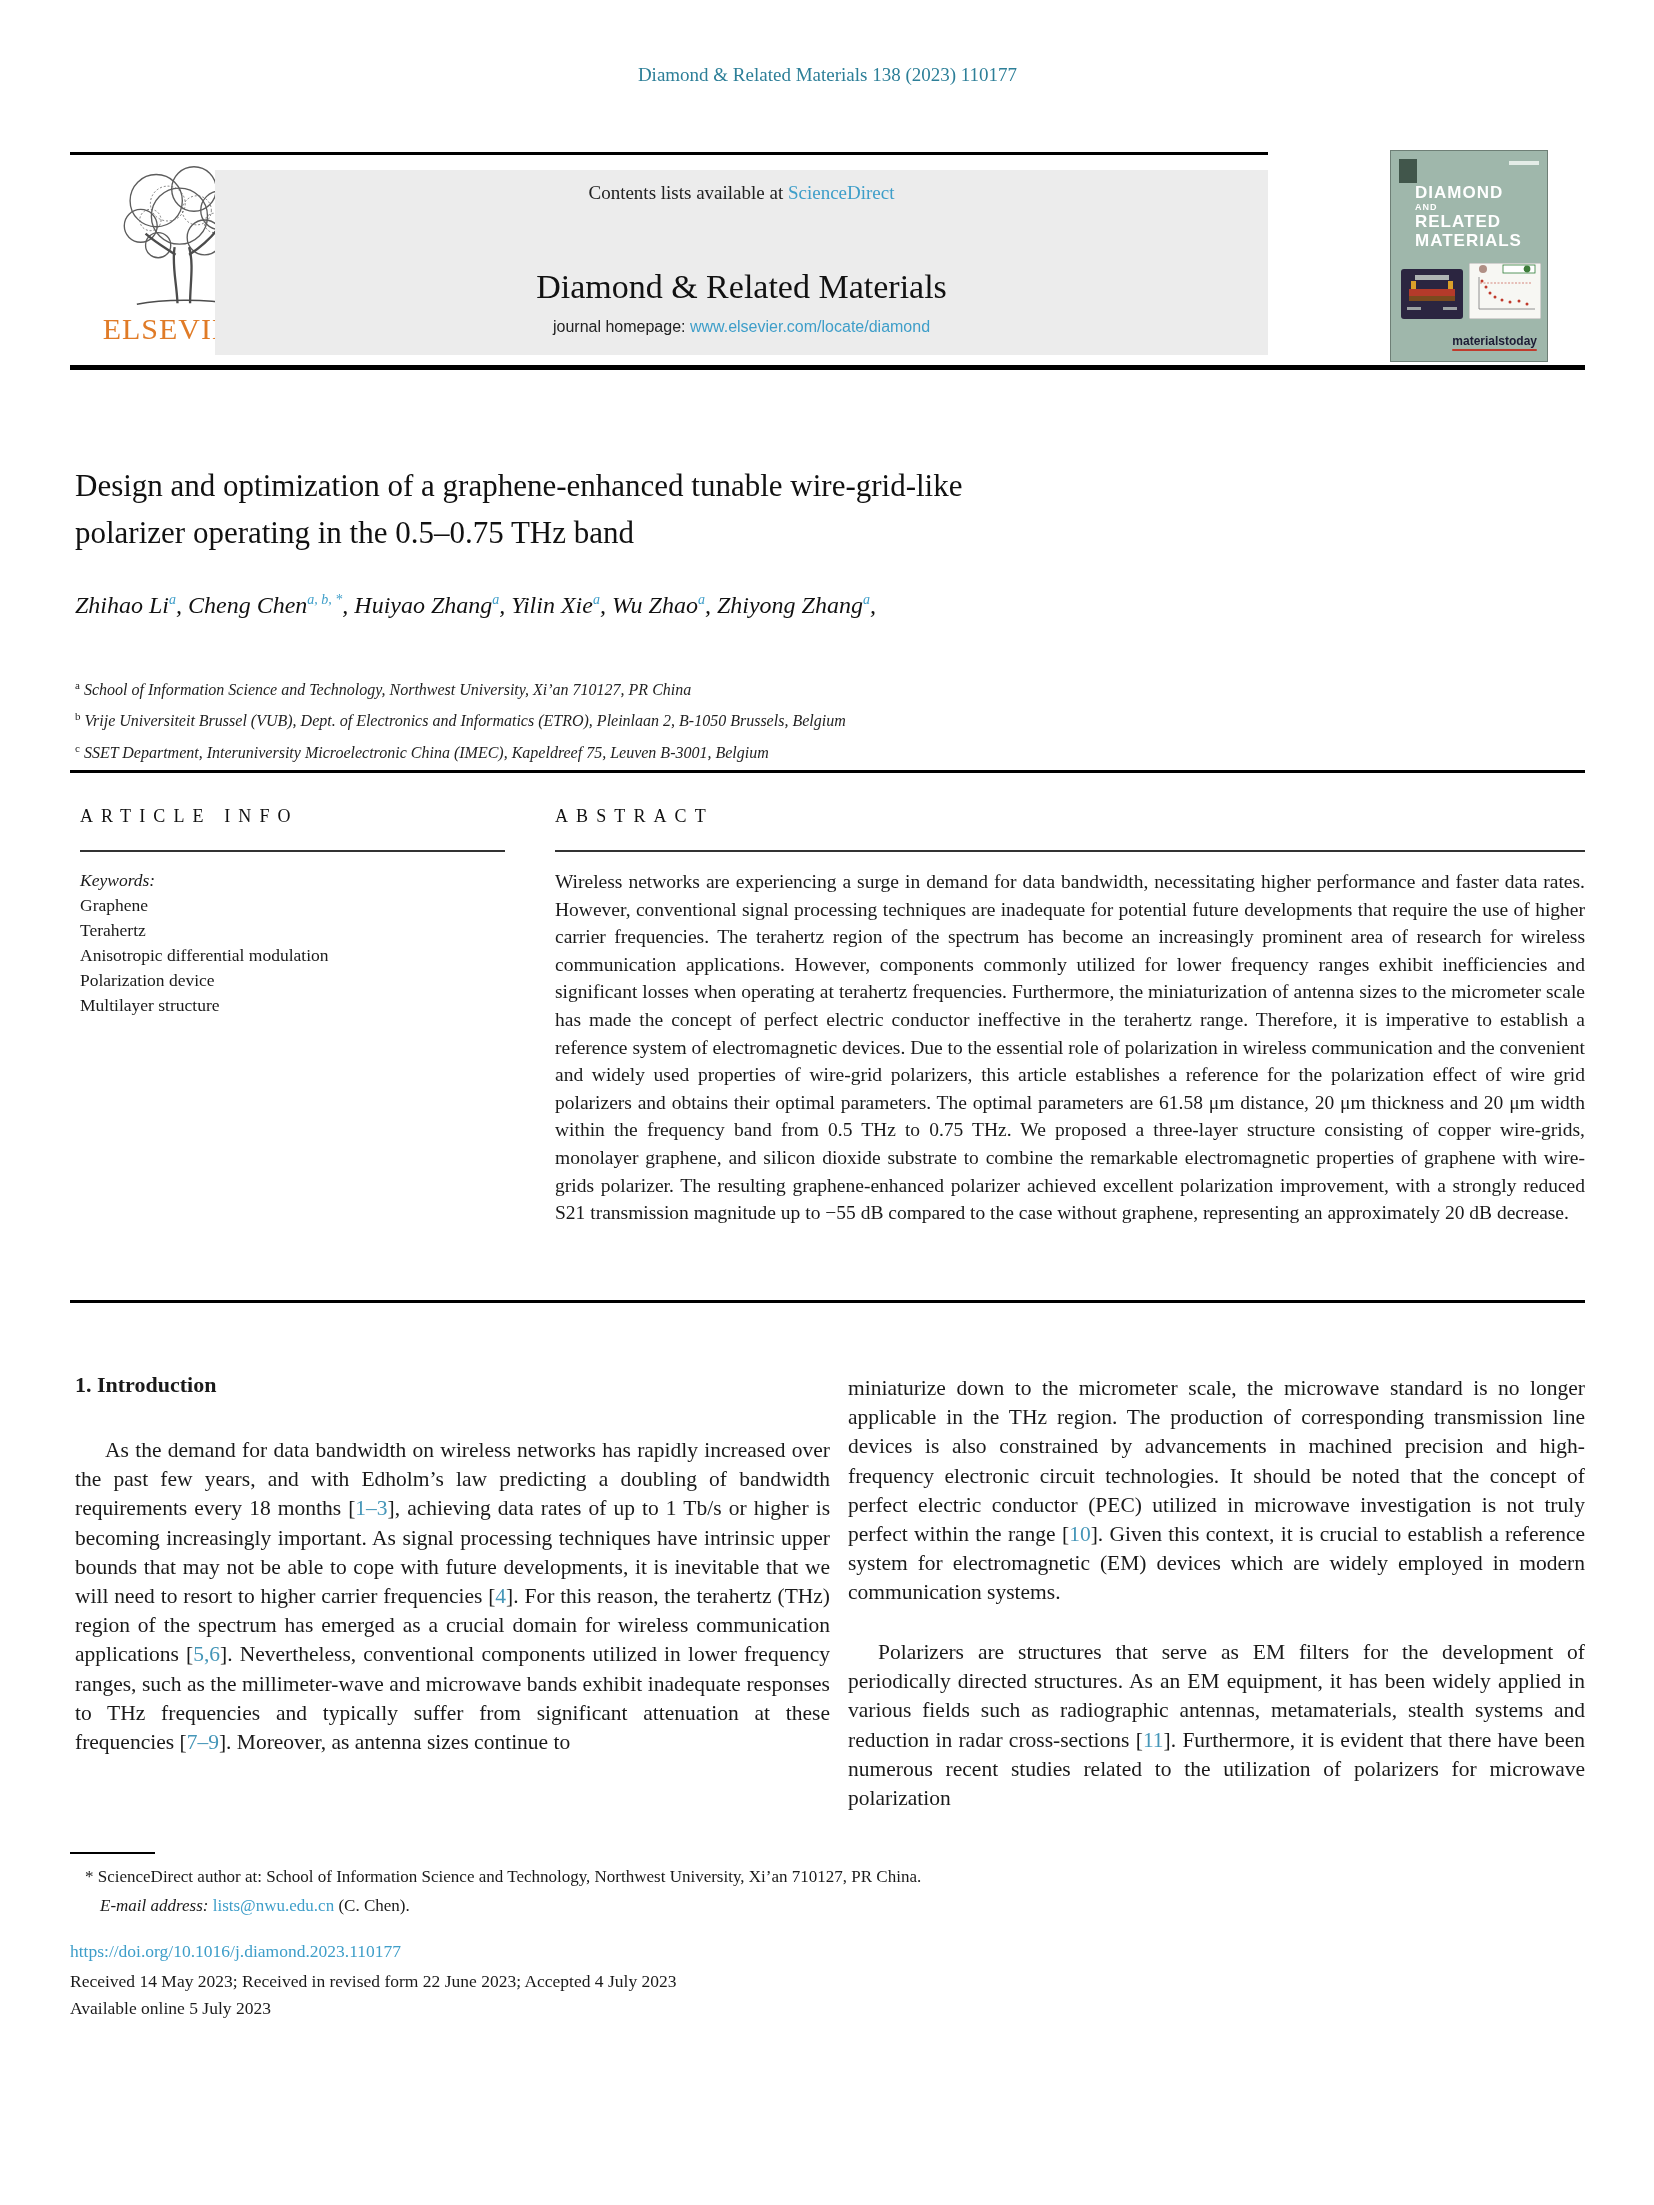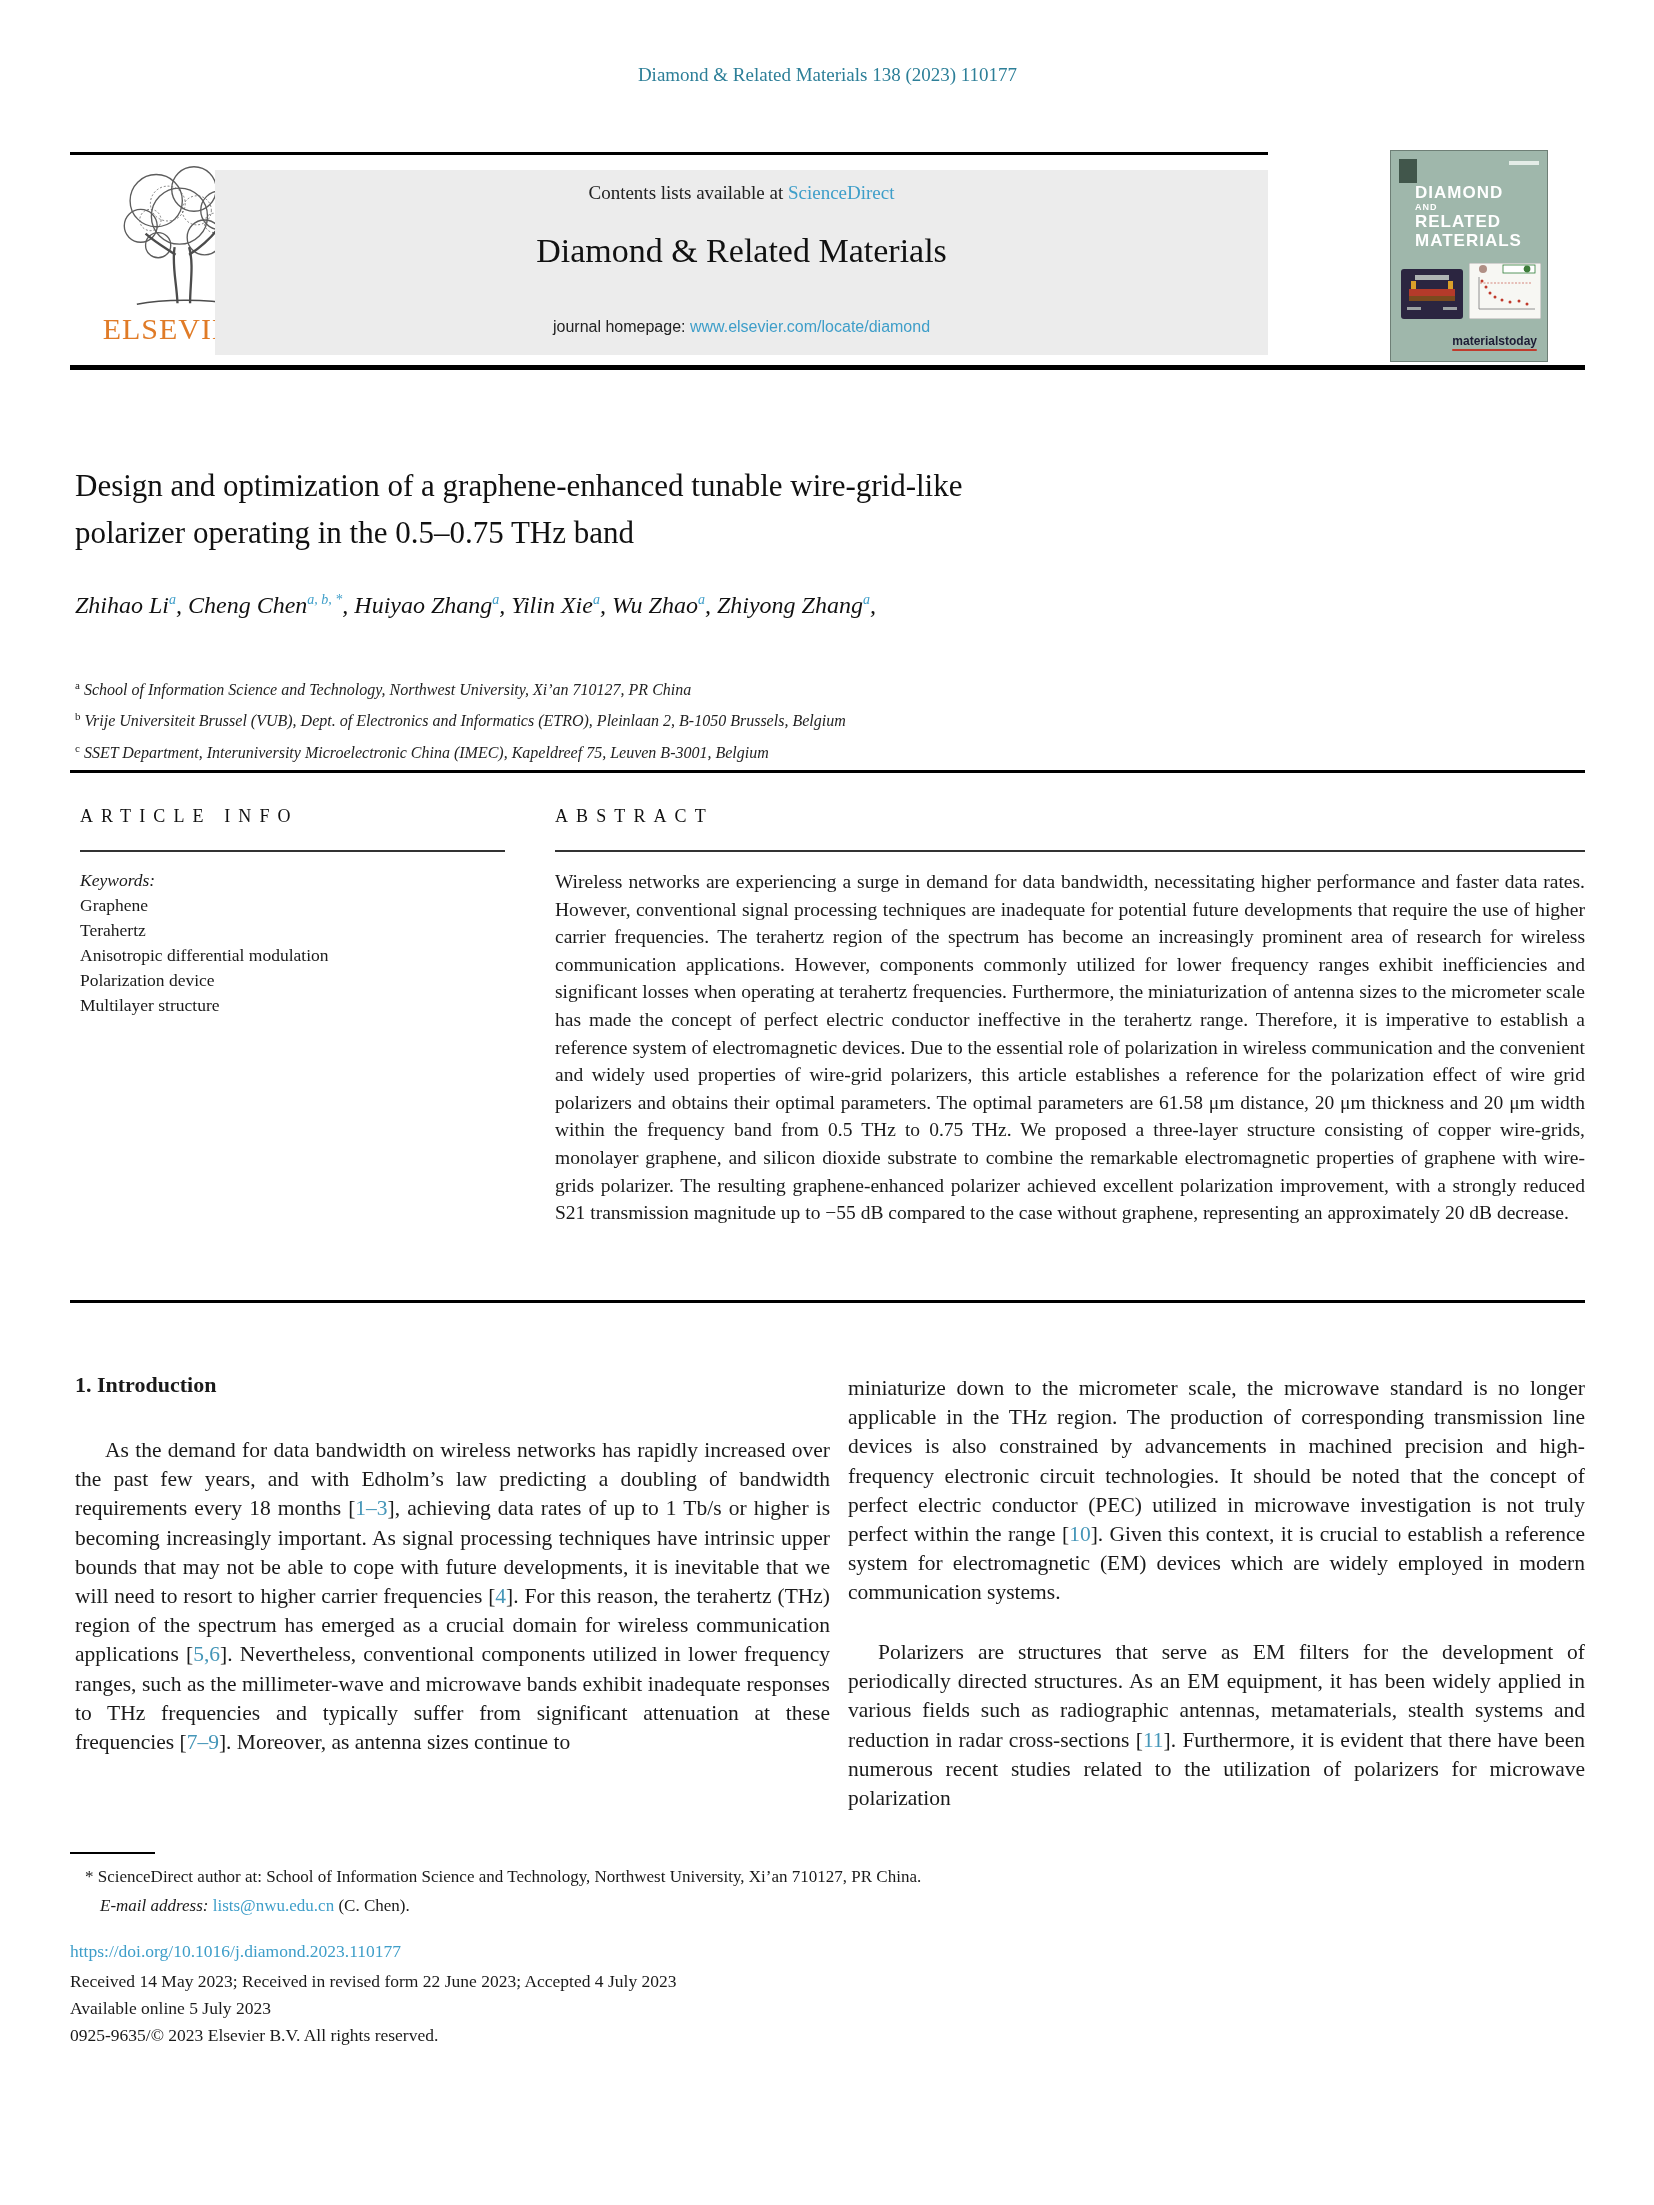--- a/index.html
+++ b/index.html
@@ -8,21 +8,21 @@
     background:#ffffff; font-family:"Liberation Serif", serif; color:#1a1a1a;
     overflow:hidden;
   }
   .abs { position:absolute; }
   .rule { background:#000; }
   .center { text-align:center; }
   .cite { color:#2d7f98; font-size:19px; }
   a, .link { color:#3e9ec9; text-decoration:none; }
   .ref { color:#4596b8; }
   .banner { background:#ececec; }
-  .journal-name { font-size:34px; color:#111; }
+  .journal-name { font-size:34px; color:#111;margin-top:36px; }
   .homepage { font-family:"Liberation Sans", sans-serif; font-size:16px; color:#222; }
   .contents-line { font-size:19px; color:#222; }
   .elsevier-word { color:#e07b27; font-size:30px; letter-spacing:1px; }
   .paper-title { font-size:31px; line-height:47px; color:#111; }
   .authors-line { font-size:24px; color:#111; }
   .authors-line sup { font-size:14px; color:#3e9ec9; }
   .affil { font-size:16px; font-style:italic; line-height:27px; color:#222; }
   .affil sup { font-size:11px; font-style:normal; }
   .section-heading { font-size:18px; letter-spacing:0.45em; color:#111; }
   .thin-rule { background:#333; height:2px; }
@@ -195,15 +195,14 @@
   </div>
   <div class="abs footnote" style="left:100px; top:1891px; width:1490px;">
     <span class="em-label">E-mail address:</span>
     <a>lists@nwu.edu.cn</a>
     <span>(C. Chen).</span>
   </div>
 
   <a class="abs footer-text" style="left:70px; top:1938px;text-align:center;">https://doi.org/10.1016/j.diamond.2023.110177</a>
   <div class="abs footer-text" style="left:70px; top:1968px; width:1490px;">Received 14 May 2023; Received in revised form 22 June 2023; Accepted 4 July 2023</div>
   <div class="abs footer-text" style="left:70px; top:1995px; width:1490px;">Available online 5 July 2023</div>
-  <div class="abs footer-text" style="left:70px; top:2022px; width:1490px;">0925-9635/© 2023 Elsevier B.V. All rights reserved.</div>
 
 </div>
 
 </body></html>

